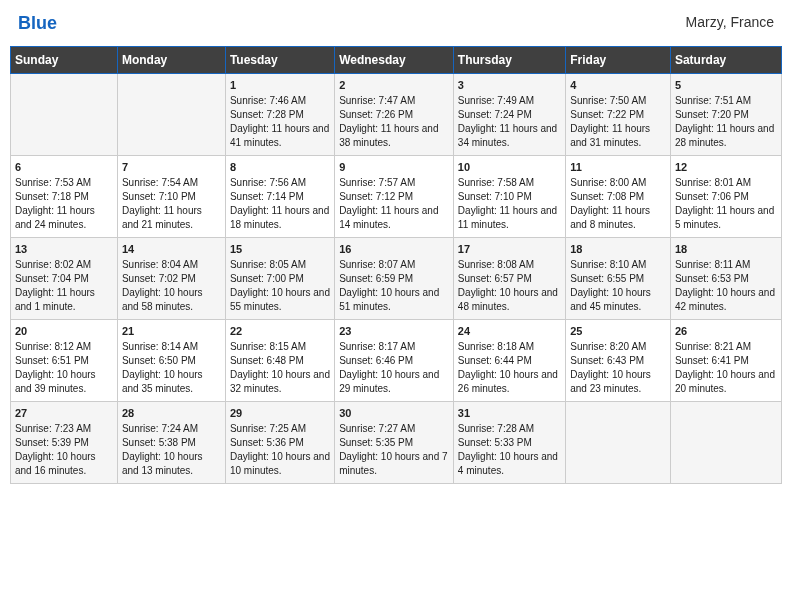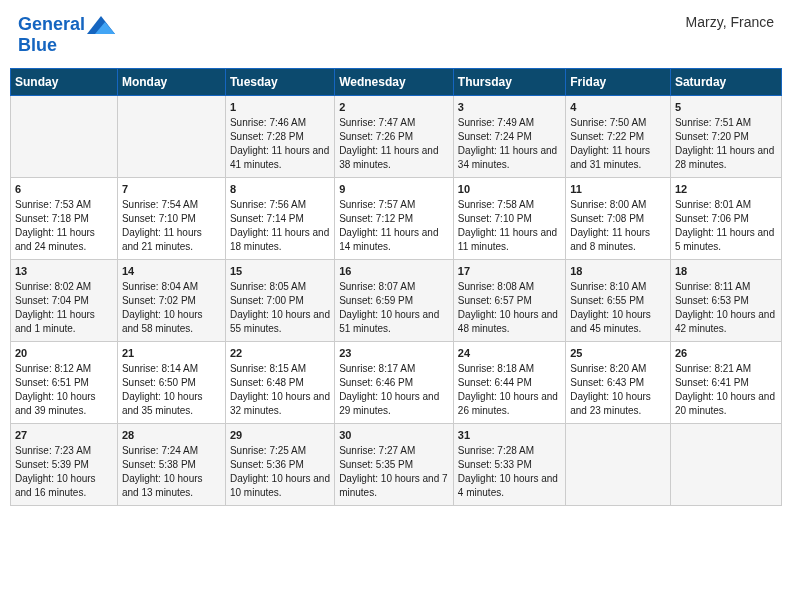--- a/index.html
+++ b/index.html
@@ -47,21 +47,21 @@
       font-size: 14px;
       color: #333;
       text-align: right;
     }
     table {
       width: 100%;
       border-collapse: collapse;
       font-size: 10.5px;
     }
     thead tr {
-      background-color: #0c4a6e;
+      background-color: #404040;
       color: #fff;
     }
     thead th {
       padding: 6px 4px;
       text-align: left;
       font-weight: bold;
       font-size: 12px;
       border: 1px solid #1565c0;
     }
     tbody tr {
@@ -91,29 +91,20 @@
     .empty-cell {
       background-color: inherit;
     }
   </style>
 </head>
 <body>
 
 <div class="header">
   <div class="logo">
     <div>
-      <div style="display:flex;align-items:center;">
-        <div class="logo-text">
-          <span>General</span>
-        </div>
-        <svg class="logo-icon" viewBox="0 0 28 22" xmlns="http://www.w3.org/2000/svg">
-          <polygon points="0,20 14,2 28,20" fill="#1565c0"></polygon>
-          <polygon points="8,20 18,8 28,20" fill="#42a5f5"></polygon>
-        </svg>
-      </div>
       <div class="logo-text">
         <span style="color:#1565c0;text-align:right;">Blue</span>
       </div>
     </div>
   </div>
   <div class="title-section">
     <div class="location">Marzy, France</div>
   </div>
 </div>
 

